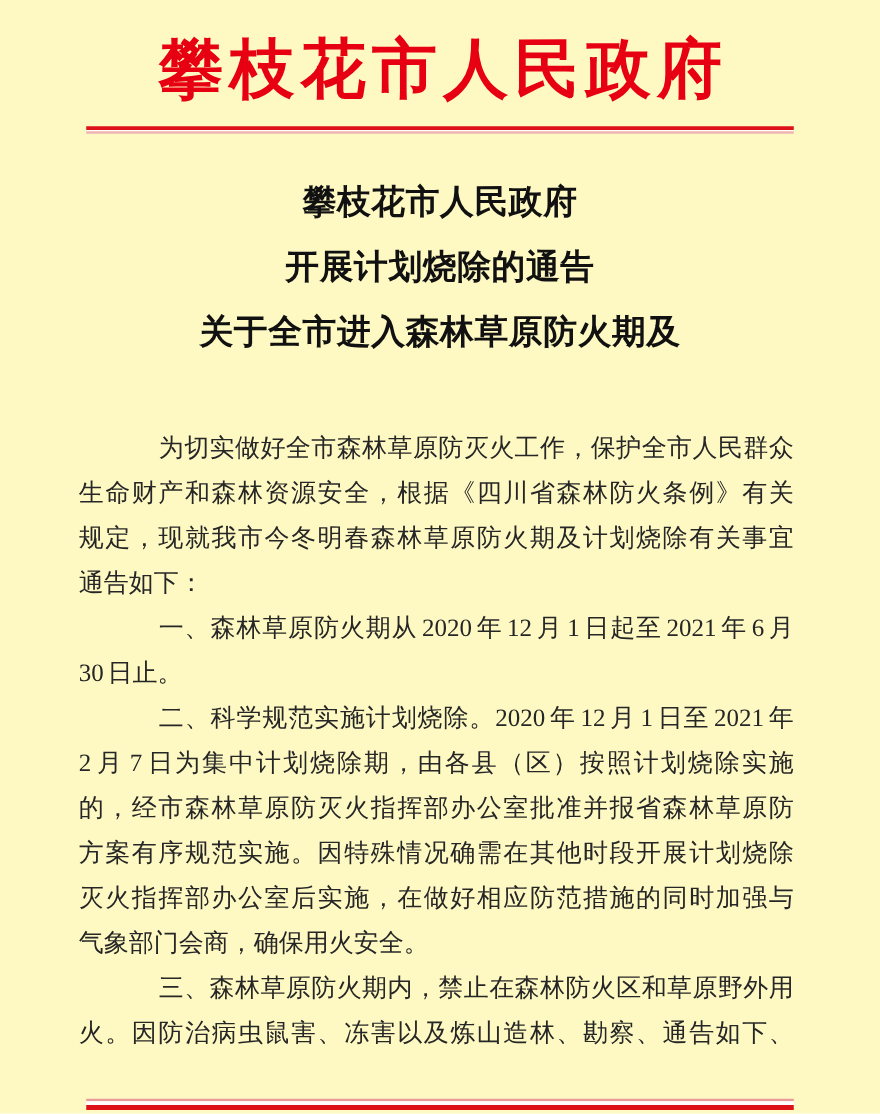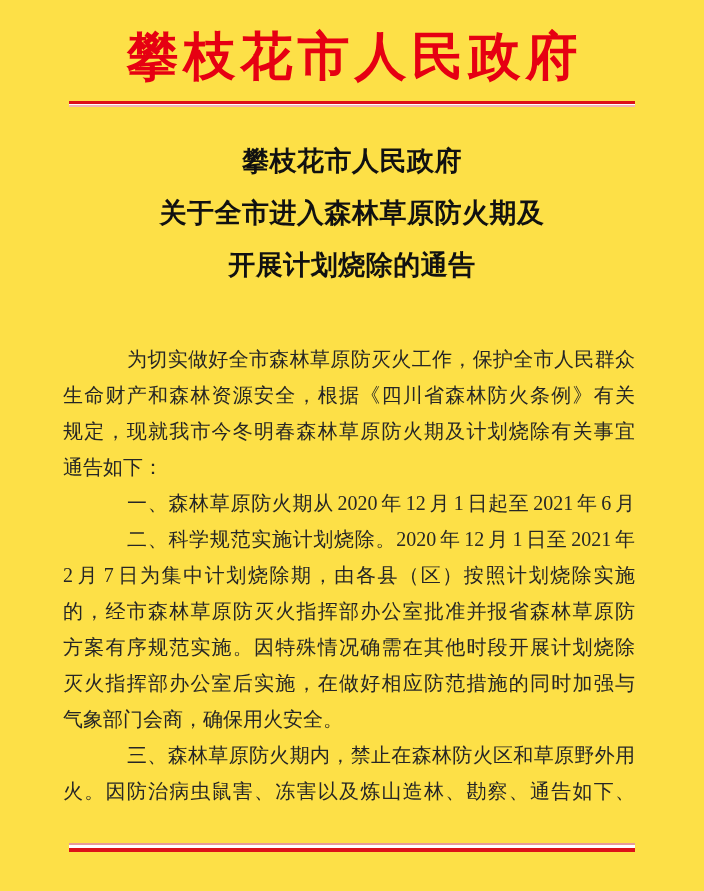--- a/index.html
+++ b/index.html
@@ -7,21 +7,21 @@
     --rule_red:#dd1118;
     --rule_light:#f0b4b4;
     --rule_light2:#e89a9a;
     --text_black:#262626;
   }
   html,body{margin:0;padding:0;background:#ffffff;}
   .page{
     position:relative;
     width:704px;height:891px;
     margin:0 auto;
-    background:#fde047;
+    background:#fef9c3;
     overflow:hidden;
     font-family:"Liberation Serif","DejaVu Serif",serif;
     color:var(--text_black);
   }
   
   .banner{
     padding-top:26px;
     text-align:center;
   }
   .banner-title{
@@ -86,30 +86,31 @@
   </div>
 
   <div class="rule header-rule">
     <div class="thick"></div>
     <div class="gap"></div>
     <div class="thin"></div>
   </div>
 
   <div class="doc-title">
     <div class="title-line">攀枝花市人民政府</div>
+    <div class="title-line">开展计划烧除的通告</div>
     <div class="title-line">关于全市进入森林草原防火期及</div>
-    <div class="title-line">开展计划烧除的通告</div>
   </div>
 
   <div class="body-text">
       <div class="body-line indent">为切实做好全市森林草原防灭火工作，保护全市人民群众</div>
       <div class="body-line">生命财产和森林资源安全，根据《四川省森林防火条例》有关</div>
       <div class="body-line">规定，现就我市今冬明春森林草原防火期及计划烧除有关事宜</div>
       <div class="body-line para-end">通告如下：</div>
       <div class="body-line indent">一、森林草原防火期从 2020 年 12 月 1 日起至 2021 年 6 月</div>
+      <div class="body-line para-end">30 日止。</div>
       <div class="body-line indent">二、科学规范实施计划烧除。2020 年 12 月 1 日至 2021 年</div>
       <div class="body-line">2 月 7 日为集中计划烧除期，由各县（区）按照计划烧除实施</div>
       <div class="body-line">的，经市森林草原防灭火指挥部办公室批准并报省森林草原防</div>
       <div class="body-line">方案有序规范实施。因特殊情况确需在其他时段开展计划烧除</div>
       <div class="body-line">灭火指挥部办公室后实施，在做好相应防范措施的同时加强与</div>
       <div class="body-line para-end">气象部门会商，确保用火安全。</div>
       <div class="body-line indent">三、森林草原防火期内，禁止在森林防火区和草原野外用</div>
       <div class="body-line">火。因防治病虫鼠害、冻害以及炼山造林、勘察、通告如下、</div>
     </div>
 

